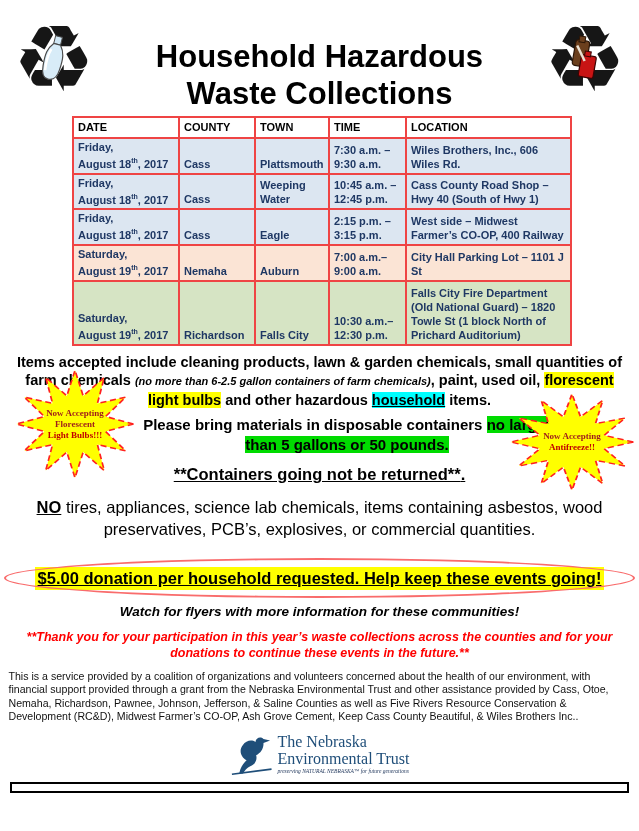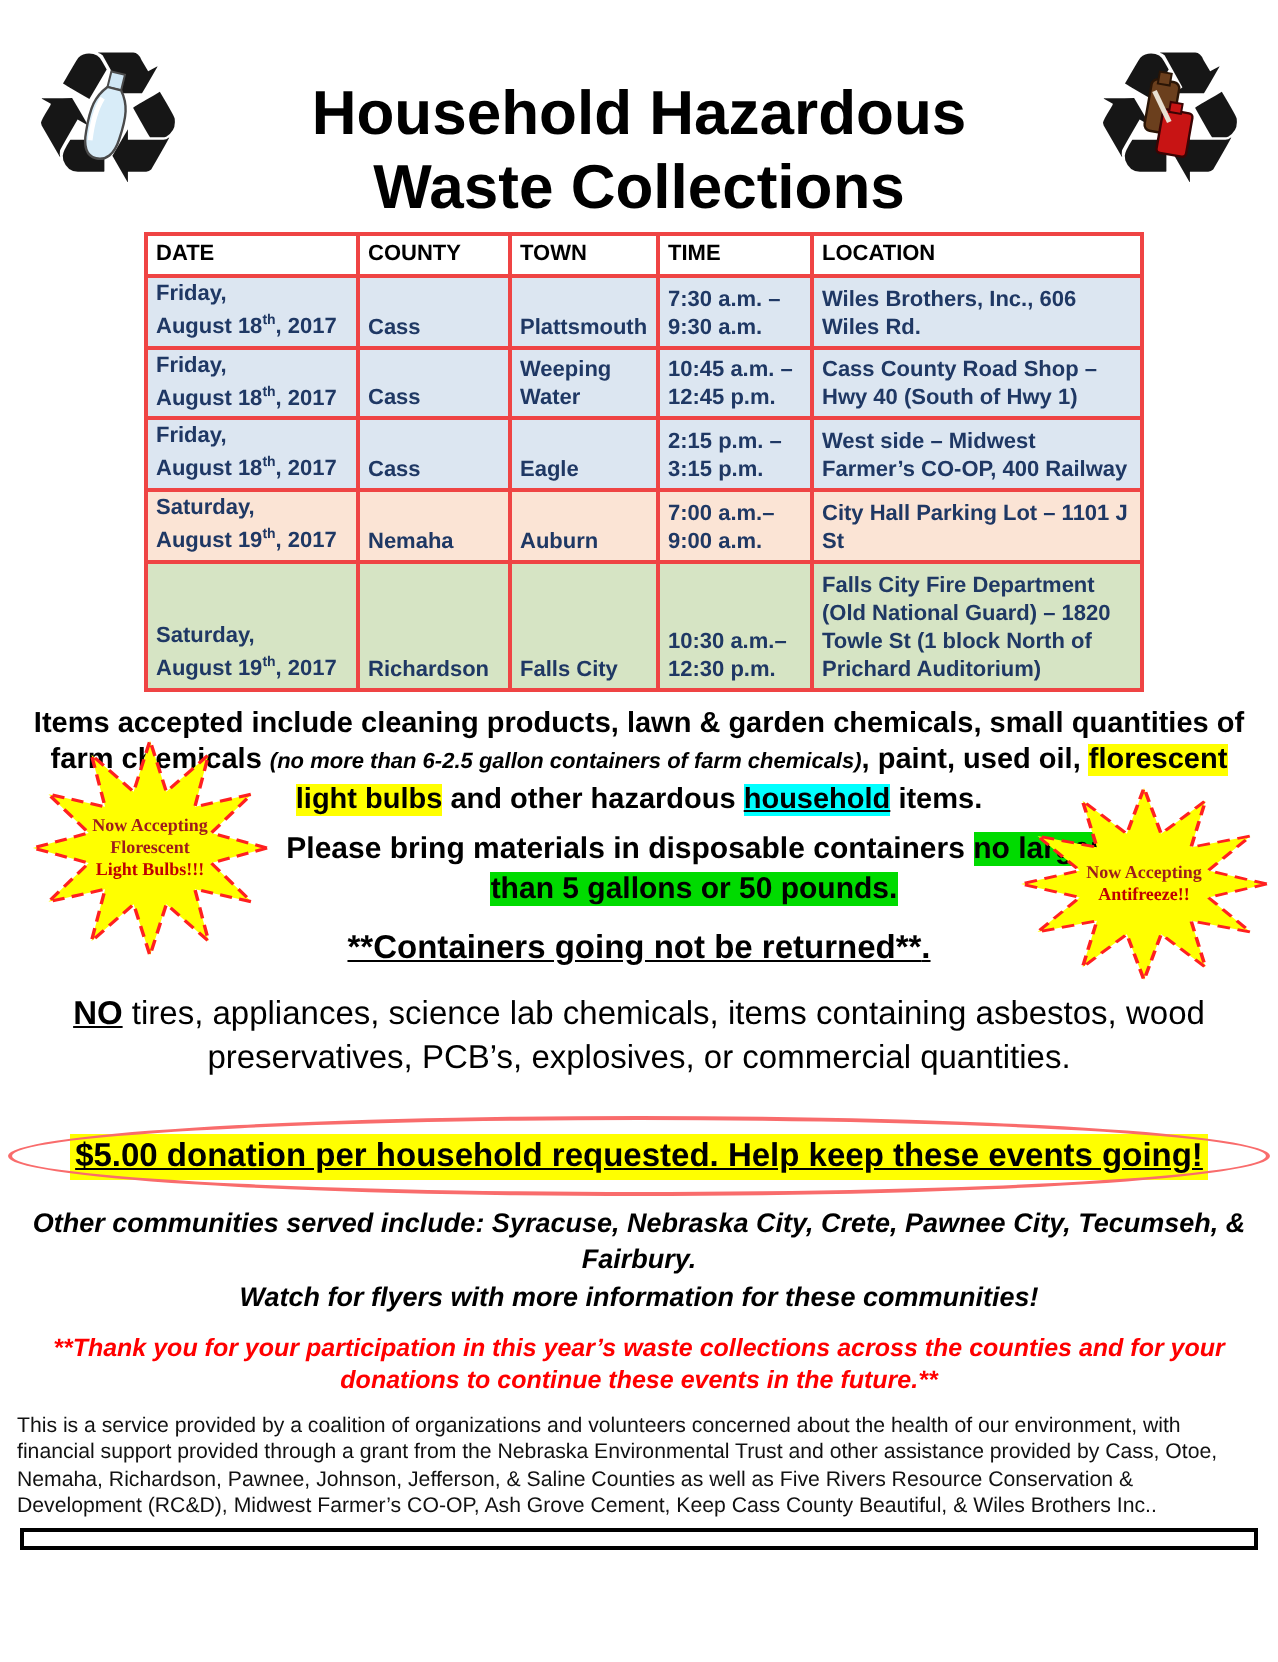--- a/index.html
+++ b/index.html
@@ -203,28 +203,38 @@
 
   <p class="no-para"><span class="no-word">NO</span><span> tires, appliances, science lab chemicals, items containing asbestos, wood preservatives, PCB’s, explosives, or commercial quantities.</span></p>
 
 
   <div class="donation-wrap">
     <span class="donation-text">$5.00 donation per household requested. Help keep these events going!</span>
     <div class="red-ellipse"></div>
   </div>
 
   <div class="communities-para">
-    <div>Other communities served include: Syracuse, Nebraska City, Crete, Pawnee City, Tecumseh, &amp; Fairbury.</div>
     <div class="communities-line2">Watch for flyers with more information for these communities!</div>
   </div>
 
   <p class="thanks-para">**Thank you for your participation in this year’s waste collections across the counties and for your donations to continue these events in the future.**</p>
 
   <p class="fineprint-para">This is a service provided by a coalition of organizations and volunteers concerned about the health of our environment, with financial support provided through a grant from the Nebraska Environmental Trust and other assistance provided by Cass, Otoe, Nemaha, Richardson, Pawnee, Johnson, Jefferson, &amp; Saline Counties as well as Five Rivers Resource Conservation &amp; Development (RC&amp;D), Midwest Farmer’s CO-OP, Ash Grove Cement, Keep Cass County Beautiful, &amp; Wiles Brothers Inc..</p>
 
+  <div class="trust-logo">
+    <svg width="44" height="50" viewBox="0 0 60 60">
+      <path d="M14,58 C16,48 20,44 24,40 C16,36 13,26 19,19 C23,13 31,11 36,15 C37,9 43,7 47,11 L56,13 L47,16.5 C47.5,24 43,30 37,33 C39,40 35,46 29,48 C25,50 21,54 19,58 Z" fill="#1F4E79"></path>
+      <path d="M4,59 L58,52" stroke="#1F4E79" stroke-width="2.2" fill="none"></path>
+    </svg>
+    <div class="trust-text">
+      <div class="trust-line">The Nebraska</div>
+      <div class="trust-line">Environmental Trust</div>
+      <div class="trust-tagline">preserving NATURAL NEBRASKA™ for future generations</div>
+    </div>
+  </div>
 
   <div class="questions-bar">
     
   </div>
 
   <div class="starburst sb-left">
     <svg width="122" height="112" viewBox="0 0 100 100" preserveAspectRatio="none">
       <polygon points="98,50 75.1,56.7 91.6,74 68.4,68.4 74,91.6 56.7,75.1 50,98 43.3,75.1 26,91.6 31.6,68.4 8.4,74 24.9,56.7 2,50 24.9,43.3 8.4,26 31.6,31.6 26,8.4 43.3,24.9 50,2 56.7,24.9 74,8.4 68.4,31.6 91.6,26 75.1,43.3" fill="#FFFF00" stroke="#FF2020" stroke-width="1.4" stroke-dasharray="5 3"></polygon>
     </svg>
     <div class="sb-text">

